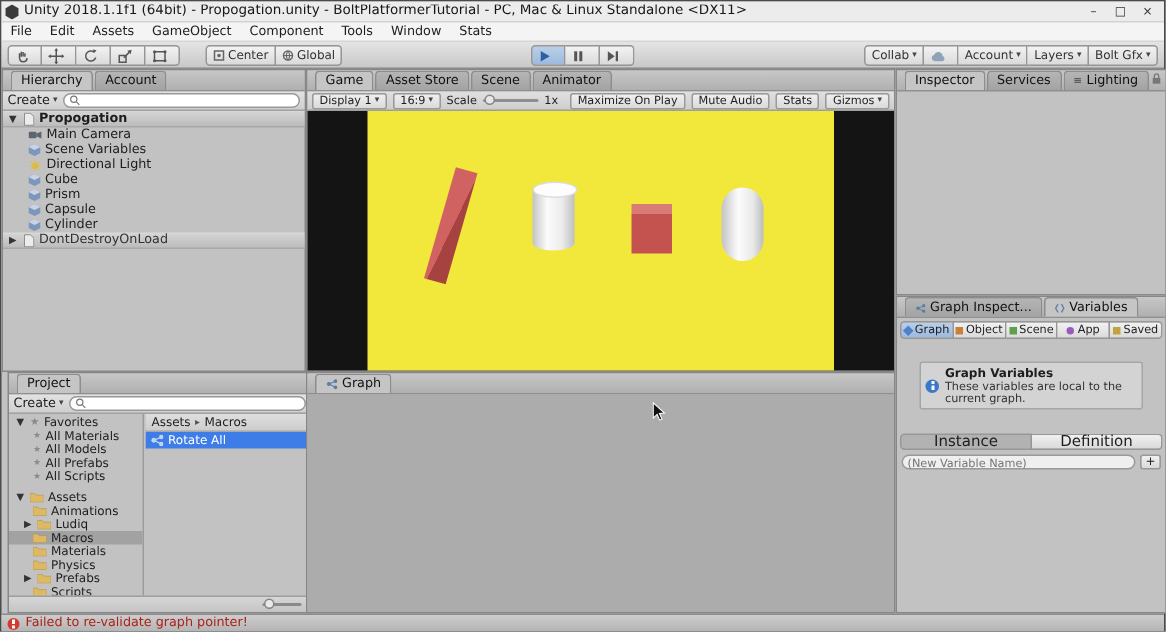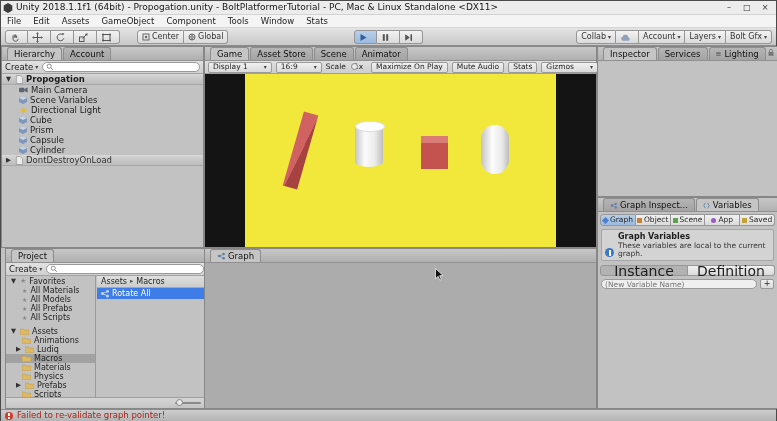--- a/index.html
+++ b/index.html
@@ -48,21 +48,21 @@
   .sel-b{background:#3e7de7;color:#fff}
   .crumbbar{height:12px;background:linear-gradient(#dedede,#cdcdcd);border-bottom:1px solid #a8a8a8;display:flex;align-items:center;gap:3px;padding:0 4px;font-size:8px}
   .pitem{height:11px;display:flex;align-items:center;gap:3px;padding:0 3px;font-size:8px}
   #pbottom{position:absolute;left:0;bottom:0;right:0;height:11px;background:linear-gradient(#d6d6d6,#c4c4c4);border-top:1px solid #9e9e9e;display:flex;align-items:center;justify-content:flex-end;padding:0 6px}
   .ztrack{width:26px;height:2px;background:#8a8a8a;border-radius:1px;position:relative}
   .zthumb{position:absolute;left:1px;top:-3px;width:7px;height:7px;background:#e9e9e9;border:1px solid #858585;border-radius:50%}
 
   
   #game{left:203px;top:45px;width:393px;height:202px}
   .gbar{height:13px;background:linear-gradient(#e0e0e0,#cecece);border-bottom:1px solid #9f9f9f;display:flex;align-items:center;gap:4px;padding:0 3px;font-size:7.5px}
-  .gbtn{height:11px;padding:0 4px;border:1px solid #9a9a9a;background:linear-gradient(#f0f0f0,#dadada);display:flex;align-items:center;gap:16px;border-radius:2px;white-space:nowrap}
+  .gbtn{height:11px;padding:0 4px;border:1px solid #9a9a9a;background:linear-gradient(#f0f0f0,#dadada);display:flex;align-items:center;gap:2px;border-radius:2px;white-space:nowrap}
   .strack{width:44px;height:2px;background:#8f8f8f;border-radius:1px;position:relative}
   .sthumb{position:absolute;left:1px;top:-3px;width:7px;height:7px;background:#e8e8e8;border:1px solid #858585;border-radius:50%}
   #gview{position:absolute;left:0;top:27px;right:0;bottom:0;background:#141414;overflow:hidden}
   #gcanvas{position:absolute;left:40px;top:0;width:311px;height:175px;background:#f2e83c;overflow:hidden}
   .obj{position:absolute}
   #obj-bar{left:48px;top:38px;width:15px;height:77px;background:linear-gradient(100deg,#d06361 55%,#a64240 55%);transform:rotate(16deg)}
   #obj-cyl{left:110px;top:51px;width:28px;height:42px;background:linear-gradient(90deg,#c3c3c3,#fbfbfb 35%,#ececec 70%,#bfbfbf);border-radius:0 0 14px 14px/0 0 5px 5px}
   #obj-cyl::before{content:"";position:absolute;left:0;top:-4px;width:28px;height:9px;border-radius:50%;background:#fdfdfd;border:0.5px solid #dcdcdc}
   #obj-cube{left:176px;top:62px;width:27px;height:33px;background:linear-gradient(#da7c76 0 20%,#c4524f 20%)}
   #obj-cap{left:236px;top:51px;width:28px;height:49px;border-radius:14px;background:linear-gradient(90deg,#c3c3c3,#fcfcfc 40%,#e9e9e9 75%,#bcbcbc)}
@@ -74,28 +74,28 @@
 
   
   #inspector{left:596px;top:45px;width:181px;height:151px}
   #vars{left:596px;top:196px;width:181px;height:212px}
   .scoperow{display:flex;padding:2px 2px 0 2px}
   .scope{flex:1;height:12px;border:1px solid #979797;border-left-width:0;background:linear-gradient(#f1f1f1,#dbdbdb);display:flex;align-items:center;justify-content:center;gap:2px;font-size:7.5px}
   .scope:first-child{border-left-width:1px;border-radius:3px 0 0 3px}
   .scope:last-child{border-radius:0 3px 3px 0}
   .scope.on{background:linear-gradient(#b9cfe8,#9cbade)}
   .sico{width:5px;height:5px;flex:none}
-  .infobox{margin:3px;background:#d3d3d3;border:1px solid #a6a6a6;border-radius:2px;padding:3px;display:flex;gap:4px;align-items:flex-end}
+  .infobox{margin:15px;background:#d3d3d3;border:1px solid #a6a6a6;border-radius:2px;padding:3px;display:flex;gap:4px;align-items:center}
   .info-ico{width:9px;height:9px;border-radius:50%;background:#3b78c8;position:relative;flex:none}
   .info-ico::before{content:"";position:absolute;left:3.5px;top:1.5px;width:2px;height:2px;background:#fff}
   .info-ico::after{content:"";position:absolute;left:3.5px;top:4.2px;width:2px;height:3.4px;background:#fff}
   .infotitle{font-size:8px;font-weight:bold;margin-bottom:1px}
   .infobody{font-size:7.5px;color:#333}
   .idrow{display:flex;padding:1px 2px}
-  .idbtn{flex:1;height:11px;border:1px solid #979797;border-left-width:0;background:linear-gradient(#f0f0f0,#dadada);display:flex;align-items:center;justify-content:center;font-size:14px}
+  .idbtn{flex:1;height:11px;border:1px solid #979797;border-left-width:0;background:linear-gradient(#f0f0f0,#dadada);display:flex;align-items:center;justify-content:center;font-size:10px}
   .idbtn:first-child{border-left-width:1px;border-radius:3px 0 0 3px}
   .idbtn:last-child{border-radius:0 3px 3px 0}
   .idbtn.on{background:#b2b2b2}
   .vfieldrow{display:flex;align-items:center;gap:3px;padding:2px 3px}
   .vfield{flex:1;height:10px;background:#efefef;border:1px solid #999;border-radius:5px;display:flex;align-items:center;padding:0 3px}
   .vfield input{flex:1;border:0;outline:0;background:none;font:7.5px "DejaVu Sans",sans-serif;height:9px;padding:0;min-width:0}
   .plusbtn{width:14px;height:10px;border:1px solid #999;background:linear-gradient(#f0f0f0,#dadada);display:flex;align-items:center;justify-content:center;font-size:8px;border-radius:2px}
 
   
   #statusbar{position:absolute;left:0;right:0;top:408px;height:12px;background:linear-gradient(#cdcdcd,#b4b4b4);border-top:1px solid #8b8b8b;display:flex;align-items:center;gap:4px;padding:0 4px;font-size:8.5px;color:#ab221a}

